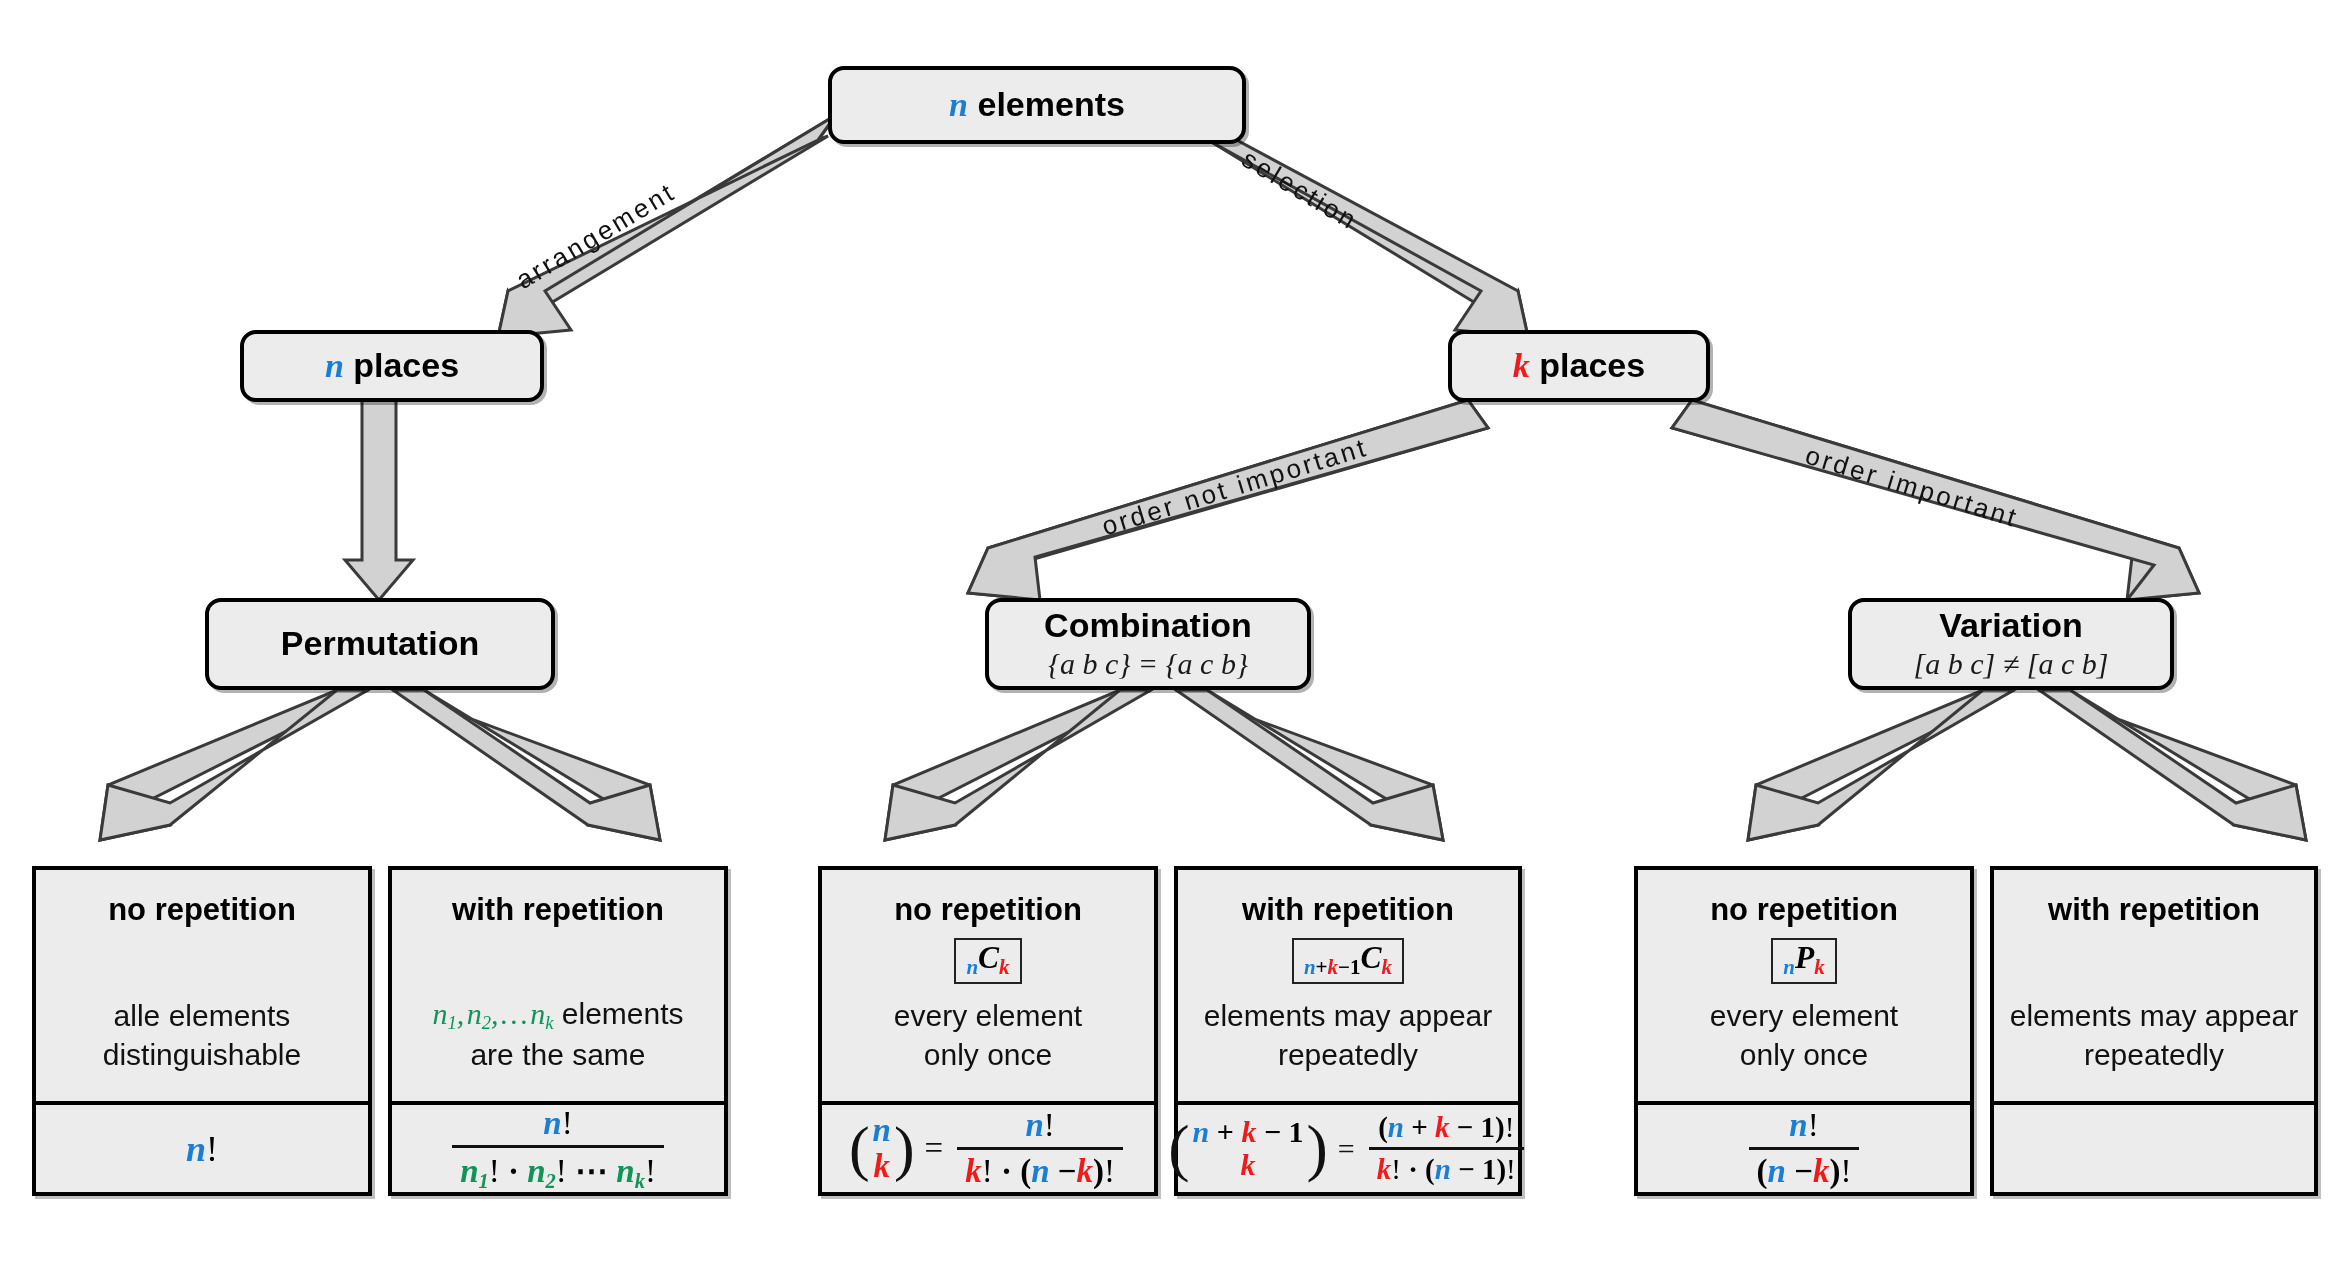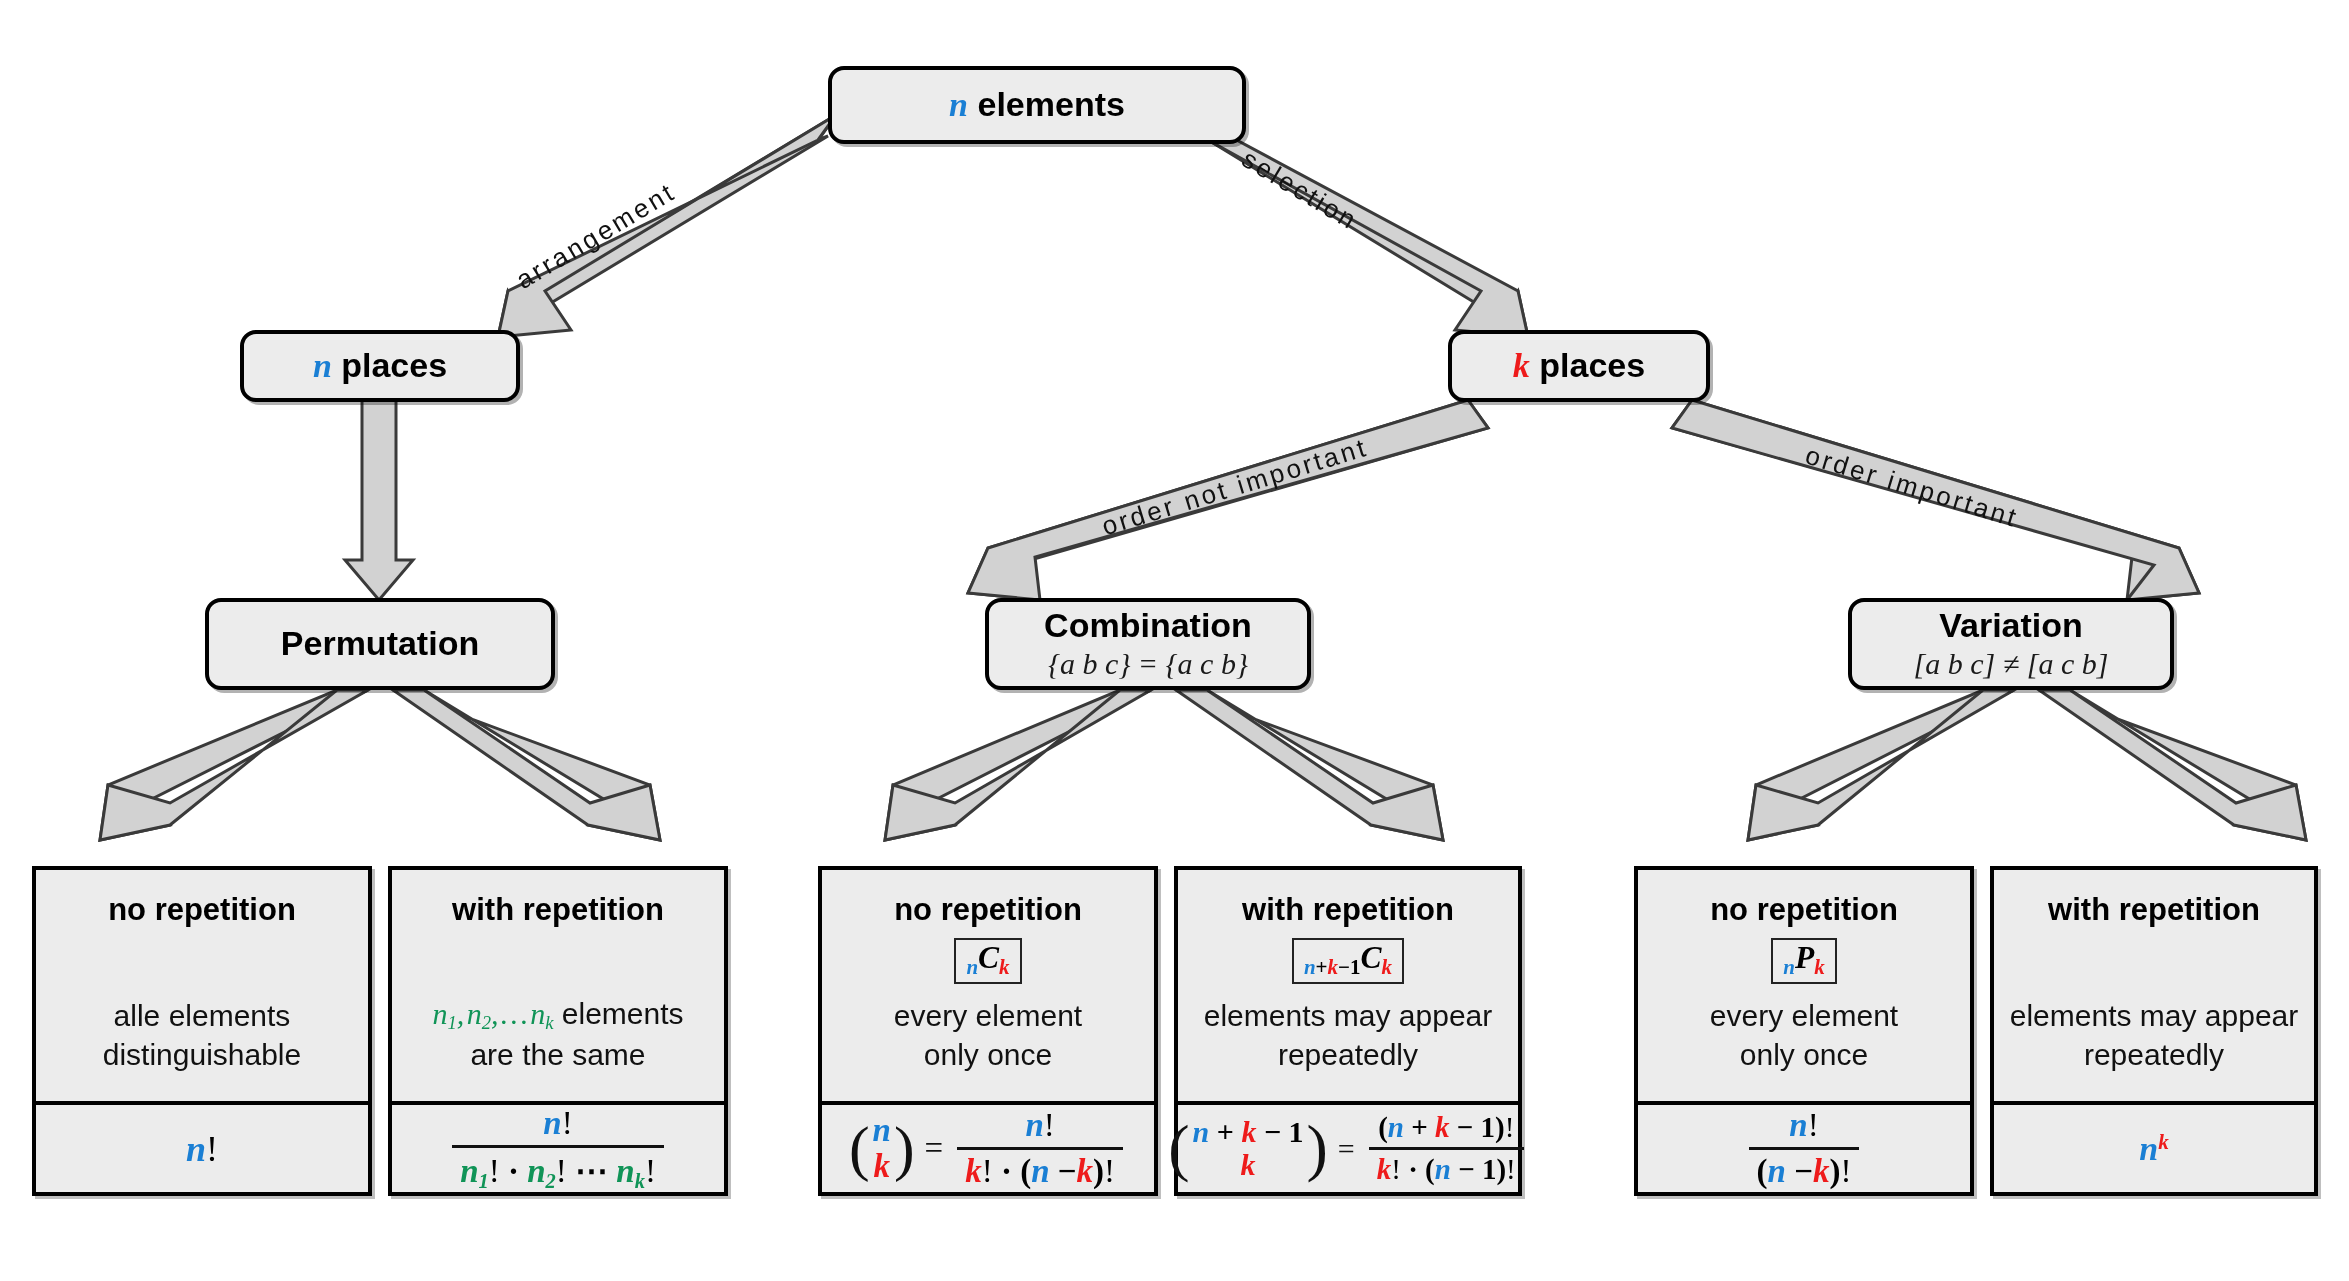--- a/index.html
+++ b/index.html
@@ -128,21 +128,21 @@
 
   <div class="elabel" style="left:1912px;top:487px;transform:rotate(17deg) translate(-50%,-50%);">order important</div>
 
   <div class="node" style="left:828px;top:66px;width:418px;height:78px;">
     <div class="t1">
       <span class="math blue">n</span>
       <span>elements</span>
     </div>
   </div>
 
-  <div class="node" style="left:240px;top:330px;width:280px;height:72px;">
+  <div class="node" style="left:240px;top:330px;width:304px;height:72px;">
     <div class="t1">
       <span class="math blue">n</span>
       <span>places</span>
     </div>
   </div>
 
   <div class="node" style="left:1448px;top:330px;width:262px;height:72px;">
     <div class="t1">
       <span class="math red">k</span>
       <span>places</span>
@@ -286,20 +286,15 @@
   </div>
 
   <div class="leaf" style="left:1990px;top:866px;width:328px;height:330px;">
     <div class="top">
       <div class="hd">with repetition</div>
       <div class="desc">
         <span>elements may appear</span><br>
         <span>repeatedly</span>
       </div>
     </div>
-    <div class="bot">
-      <span class="math" style="font-size:34px;">
-        <span class="blue">n</span><sup class="s red">k</sup>
-      </span>
-    </div>
   </div>
 
 </div>
 
 </body></html>

